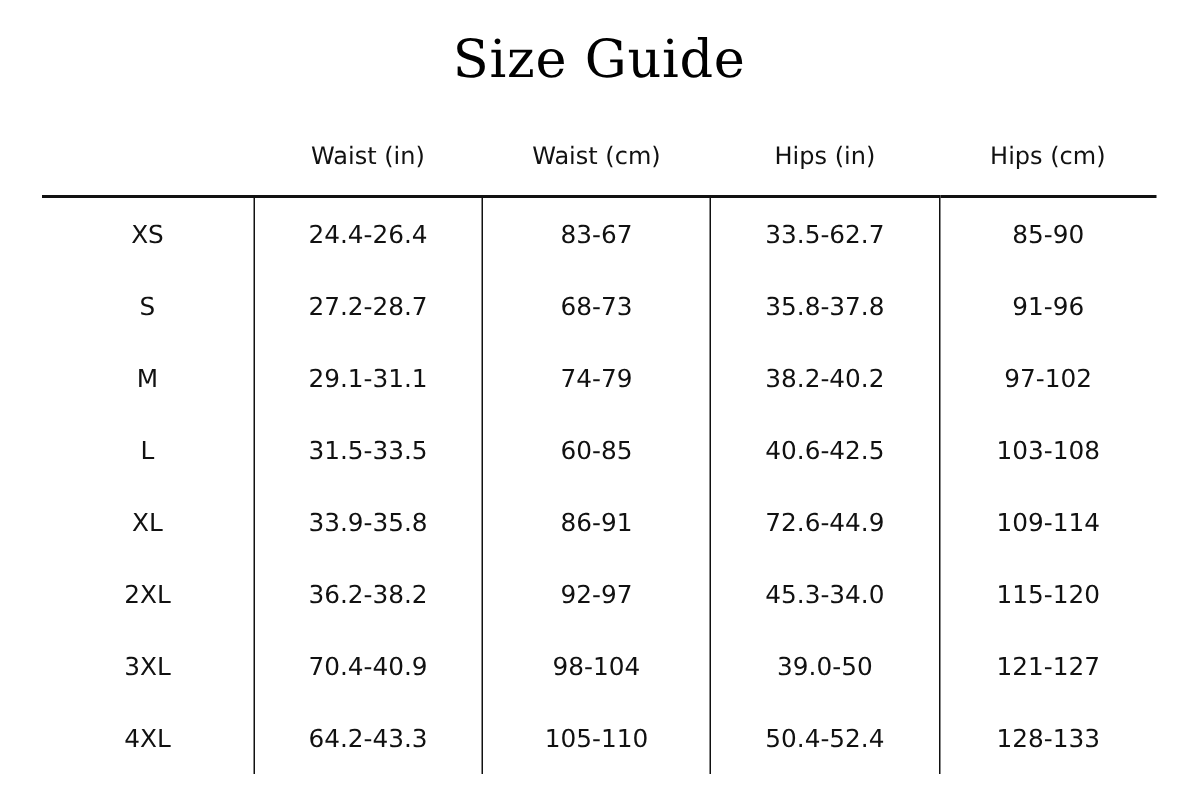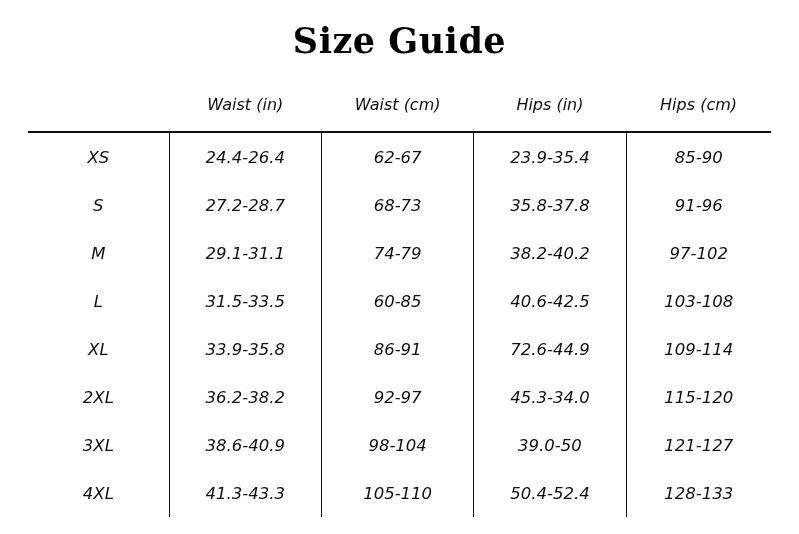--- a/index.html
+++ b/index.html
@@ -16,21 +16,21 @@
   }
   .page {
     position: relative;
     width: 799px;
     height: 534px;
     box-sizing: border-box;
   }
   .title {
     text-align: center;
     font-family: "DejaVu Serif", serif;
-    font-weight: bold;
+    font-weight: normal;
     font-size: 35px;
     letter-spacing: 0.5px;
     margin: 0;
     padding-top: 20px;
     color: #000;
   }
   .table-wrap {
     margin-top: 22px;
     padding: 0 28px;
   }
@@ -41,21 +41,20 @@
   }
   table.size-table th,
   table.size-table td {
     text-align: center;
     font-size: 16.5px;
     color: #111;
     padding: 0;
     height: 48px;
     vertical-align: middle;
     font-weight: normal;
-    font-style: italic;
   }
   table.size-table thead th {
     font-size: 16px;
     font-weight: normal;
     padding-bottom: 6px;
     height: 42px;
   }
   thead tr.header-row th {
     border-bottom: 2px solid #111;
   }
@@ -98,22 +97,22 @@
           <th>Waist (in)</th>
           <th>Waist (cm)</th>
           <th>Hips (in)</th>
           <th>Hips (cm)</th>
         </tr>
       </thead>
       <tbody>
         <tr>
           <td class="size-label">XS</td>
           <td class="col-sep">24.4-26.4</td>
-          <td class="col-sep">62-67</td>
-          <td class="col-sep">23.9-35.4</td>
+          <td class="col-sep">83-67</td>
+          <td class="col-sep">33.5-62.7</td>
           <td class="col-sep">85-90</td>
         </tr>
         <tr>
           <td class="size-label">S</td>
           <td class="col-sep">27.2-28.7</td>
           <td class="col-sep">68-73</td>
           <td class="col-sep">35.8-37.8</td>
           <td class="col-sep">91-96</td>
         </tr>
         <tr>
@@ -139,28 +138,28 @@
         </tr>
         <tr>
           <td class="size-label">2XL</td>
           <td class="col-sep">36.2-38.2</td>
           <td class="col-sep">92-97</td>
           <td class="col-sep">45.3-34.0</td>
           <td class="col-sep">115-120</td>
         </tr>
         <tr>
           <td class="size-label">3XL</td>
-          <td class="col-sep">38.6-40.9</td>
+          <td class="col-sep">70.4-40.9</td>
           <td class="col-sep">98-104</td>
           <td class="col-sep">39.0-50</td>
           <td class="col-sep">121-127</td>
         </tr>
         <tr>
           <td class="size-label">4XL</td>
-          <td class="col-sep">41.3-43.3</td>
+          <td class="col-sep">64.2-43.3</td>
           <td class="col-sep">105-110</td>
           <td class="col-sep">50.4-52.4</td>
           <td class="col-sep">128-133</td>
         </tr>
       </tbody>
     </table>
   </div>
 
 </div>
 

